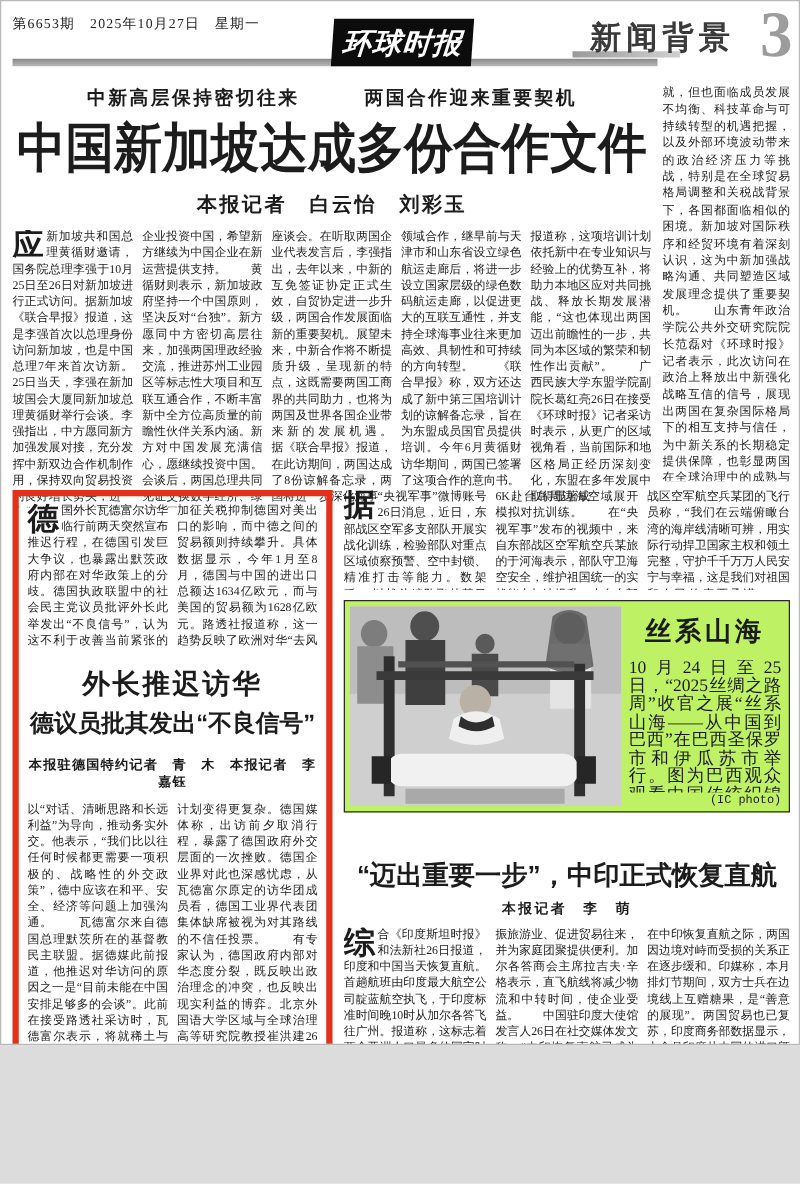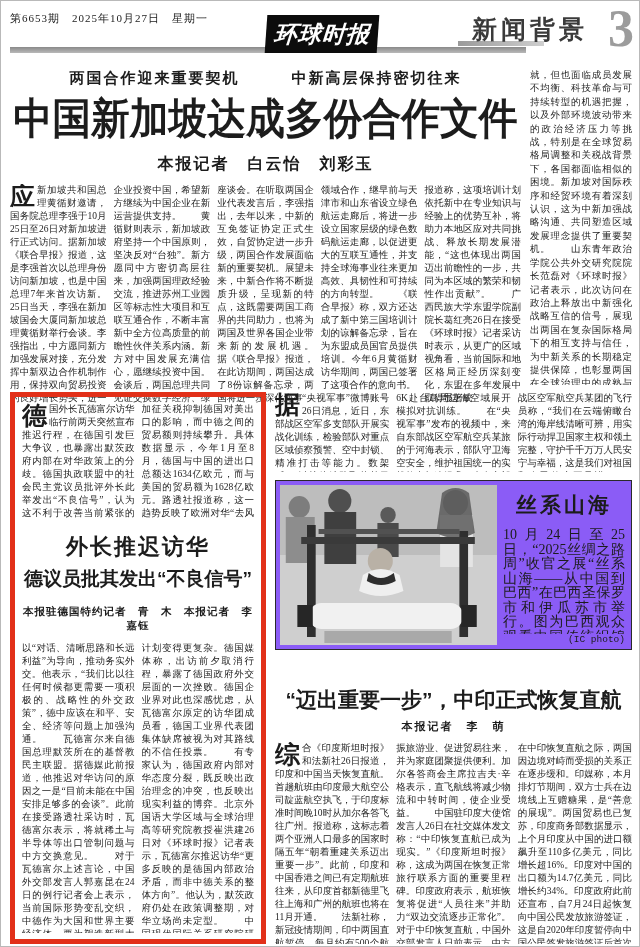--- a/index.html
+++ b/index.html
@@ -1,18 +1,18 @@
 <!DOCTYPE html>
 <html><head>
 <meta charset="utf-8">
 <style>
   * { margin:0; padding:0; box-sizing:border-box; }
   html,body { background:#dcdcdc; }
   .page {
-    width:640px; height:947px; margin:0 auto; background:#fff;
+    width:640px; height:836px; margin:0 auto; background:#fff;
     border:1px solid #b9b9b9; outline:1px solid #e4e4e4;
     padding:10px 7px 6px 9px; position:relative; overflow:hidden;
     font-family:"Liberation Serif","DejaVu Serif",serif; color:#1c1c1c;
   }
   
   .header { position:relative; height:50px; }
   .issue-line { font-size:11px; letter-spacing:1px; color:#222; }
   .editors-line { font-size:10px; margin-top:7px; color:#222; letter-spacing:1px; }
   .editors-line .sq { color:#8a8a8a; font-size:8px; }
   .gray-bar { position:absolute; left:0; top:36px; width:516px; height:6px;
@@ -49,21 +49,21 @@
   .g-col { flex:1; min-width:0; font-size:9.5px; line-height:13px; text-align:justify; overflow:hidden; }
   .g-headline { text-align:center; margin:12px 0 4px; font-family:"Liberation Sans",sans-serif; font-weight:900; }
   .g-h1 { font-size:22px; letter-spacing:2px;font-family:Liberation Serif, serif; }
   .g-h2 { font-size:19px; margin-top:4px; }
   .g-byline { text-align:center; font-weight:bold; font-size:10.5px; letter-spacing:1px; margin:9px 0 9px; }
   .g-bottom { display:flex; gap:7px; flex:1; overflow:hidden; }
   .right-stack { flex:1; min-width:0; display:flex; flex-direction:column; gap:8px; }
   .pla-headline { font-family:"Liberation Sans",sans-serif; font-weight:900; font-size:19px;
     text-align:center; letter-spacing:1px; margin:2px 0 6px; white-space:nowrap; }
   .pla-cols { display:flex; gap:7px; height:80px; overflow:hidden; }
-  .photo-box { border:1px solid #2a2a2a; height:170px; display:flex; gap:6px; padding:4px; background:#8b5cf6; }
+  .photo-box { border:1px solid #2a2a2a; height:170px; display:flex; gap:6px; padding:4px; background:#bef264; }
   .photo { flex:1; min-width:0; }
   .photo svg { width:100%; height:100%; display:block; }
   .photo-caption { width:124px; padding:2px 2px 0 0; display:flex; flex-direction:column; }
   .photo-title { font-family:"Liberation Sans",sans-serif; font-weight:900; font-size:21px;
     letter-spacing:3px; text-align:center; margin:4px 0 9px; }
   .photo-text { font-size:14px; line-height:14.5px; text-align:justify; flex:1; overflow:hidden; }
   .photo-credit { font-family:"Liberation Mono","DejaVu Sans Mono",monospace; font-size:9.5px; text-align:right; }
   .india { flex:1; display:flex; flex-direction:column; overflow:hidden;margin-top:24px; }
   .india-headline { font-family:"Liberation Sans",sans-serif; font-weight:900; font-size:21px;
     text-align:center; margin:4px 0 5px; white-space:nowrap; }
@@ -84,22 +84,22 @@
     <div class="gray-bar"></div>
     <div class="gray-bar2"></div>
     <div class="masthead">环球时报</div>
     <div class="section-title">新闻背景</div>
     <div class="page-num">3</div>
   </div>
 
   <div class="main-section">
     <div class="main-left">
       <div class="kicker">
+        <span>中新高层保持密切往来</span>
         <span>两国合作迎来重要契机</span>
-        <span>中新高层保持密切往来</span>
       </div>
       <div class="headline">中国新加坡达成多份合作文件</div>
       <div class="byline">本报记者　白云怡　刘彩玉</div>
       <div class="body-cols">
         <div class="ncol"><span class="dropcap">应</span><span>新加坡共和国总理黄循财邀请，国务院总理李强于10月25日至26日对新加坡进行正式访问。据新加坡《联合早报》报道，这是李强首次以总理身份访问新加坡，也是中国总理7年来首次访新。　　25日当天，李强在新加坡国会大厦同新加坡总理黄循财举行会谈。李强指出，中方愿同新方加强发展对接，充分发挥中新双边合作机制作用，保持双向贸易投资的良好增长势头，进一步做优做强苏州工业园区、天津生态城等重点合作项目，深化数字经济、绿色经济、人工智能、新能源、生物医药等领域合作，积极拓展第三方合作。中方欢迎更多新方</span></div>
         <div class="ncol">企业投资中国，希望新方继续为中国企业在新运营提供支持。　　黄循财则表示，新加坡政府坚持一个中国原则，坚决反对“台独”。新方愿同中方密切高层往来，加强两国理政经验交流，推进苏州工业园区等标志性大项目和互联互通合作，不断丰富新中全方位高质量的前瞻性伙伴关系内涵。新方对中国发展充满信心，愿继续投资中国。　　会谈后，两国总理共同见证交换数字经济、绿色发展、信息通信、交通运输、食品安全、应急管理、第三方合作等领域的多项合作文件。　　26日，李强同新加坡副总理颜金勇共同出席中新工商界</div>
         <div class="ncol">座谈会。在听取两国企业代表发言后，李强指出，去年以来，中新的互免签证协定正式生效，自贸协定进一步升级，两国合作发展面临新的重要契机。展望未来，中新合作将不断提质升级，呈现新的特点，这既需要两国工商界的共同助力，也将为两国及世界各国企业带来新的发展机遇。　　据《联合早报》报道，在此访期间，两国达成了8份谅解备忘录，两国将进一步深化海事</div>
         <div class="ncol">领域合作，继早前与天津市和山东省设立绿色航运走廊后，将进一步设立国家层级的绿色数码航运走廊，以促进更大的互联互通性，并支持全球海事业往来更加高效、具韧性和可持续的方向转型。　　《联合早报》称，双方还达成了新中第三国培训计划的谅解备忘录，旨在为东盟成员国官员提供培训。今年6月黄循财访华期间，两国已签署了这项合作的意向书。</div>
         <div class="ncol">报道称，这项培训计划依托新中在专业知识与经验上的优势互补，将助力本地区应对共同挑战、释放长期发展潜能，“这也体现出两国迈出前瞻性的一步，共同为本区域的繁荣和韧性作出贡献”。　　广西民族大学东盟学院副院长葛红亮26日在接受《环球时报》记者采访时表示，从更广的区域视角看，当前国际和地区格局正经历深刻变化，东盟在多年发展中取得显著成</div>
       </div>

